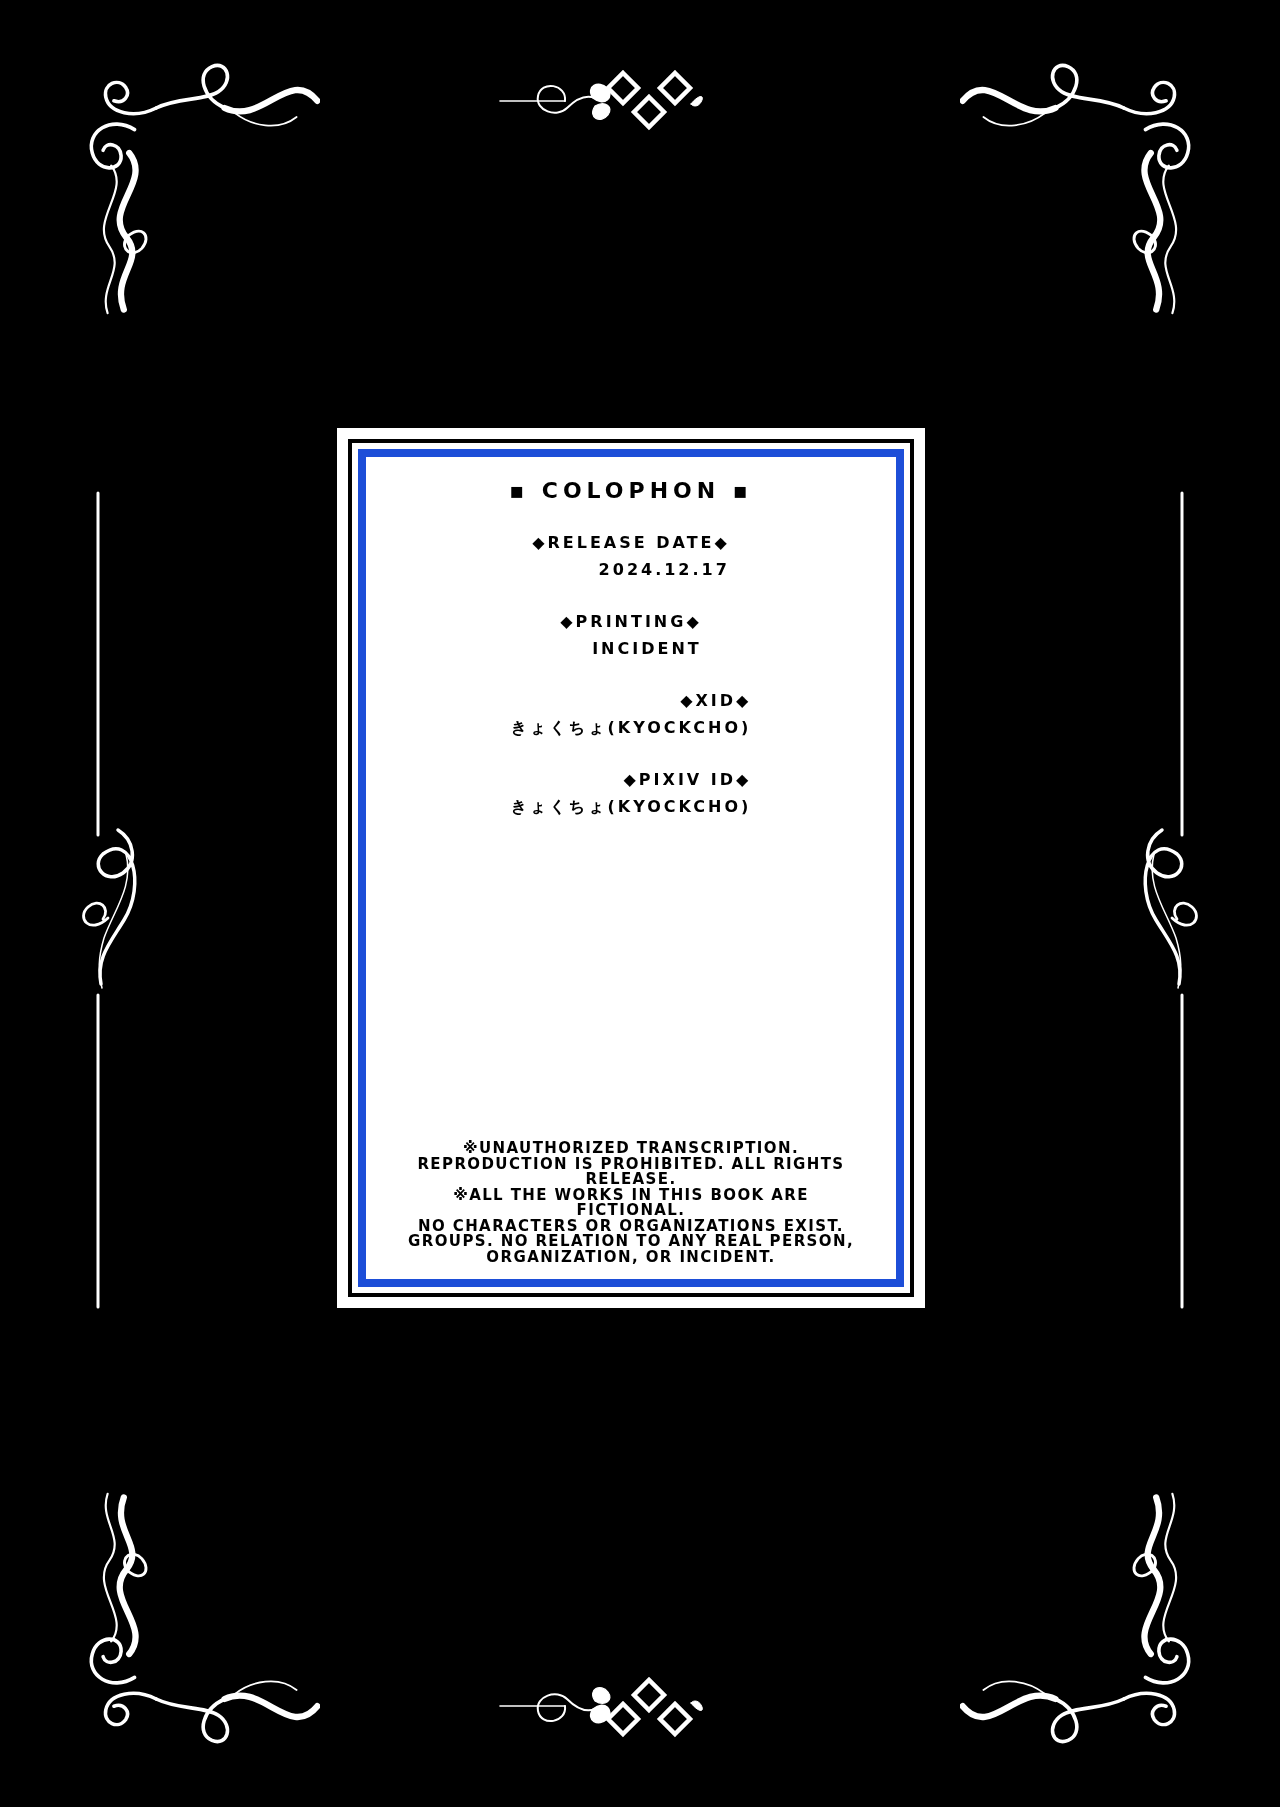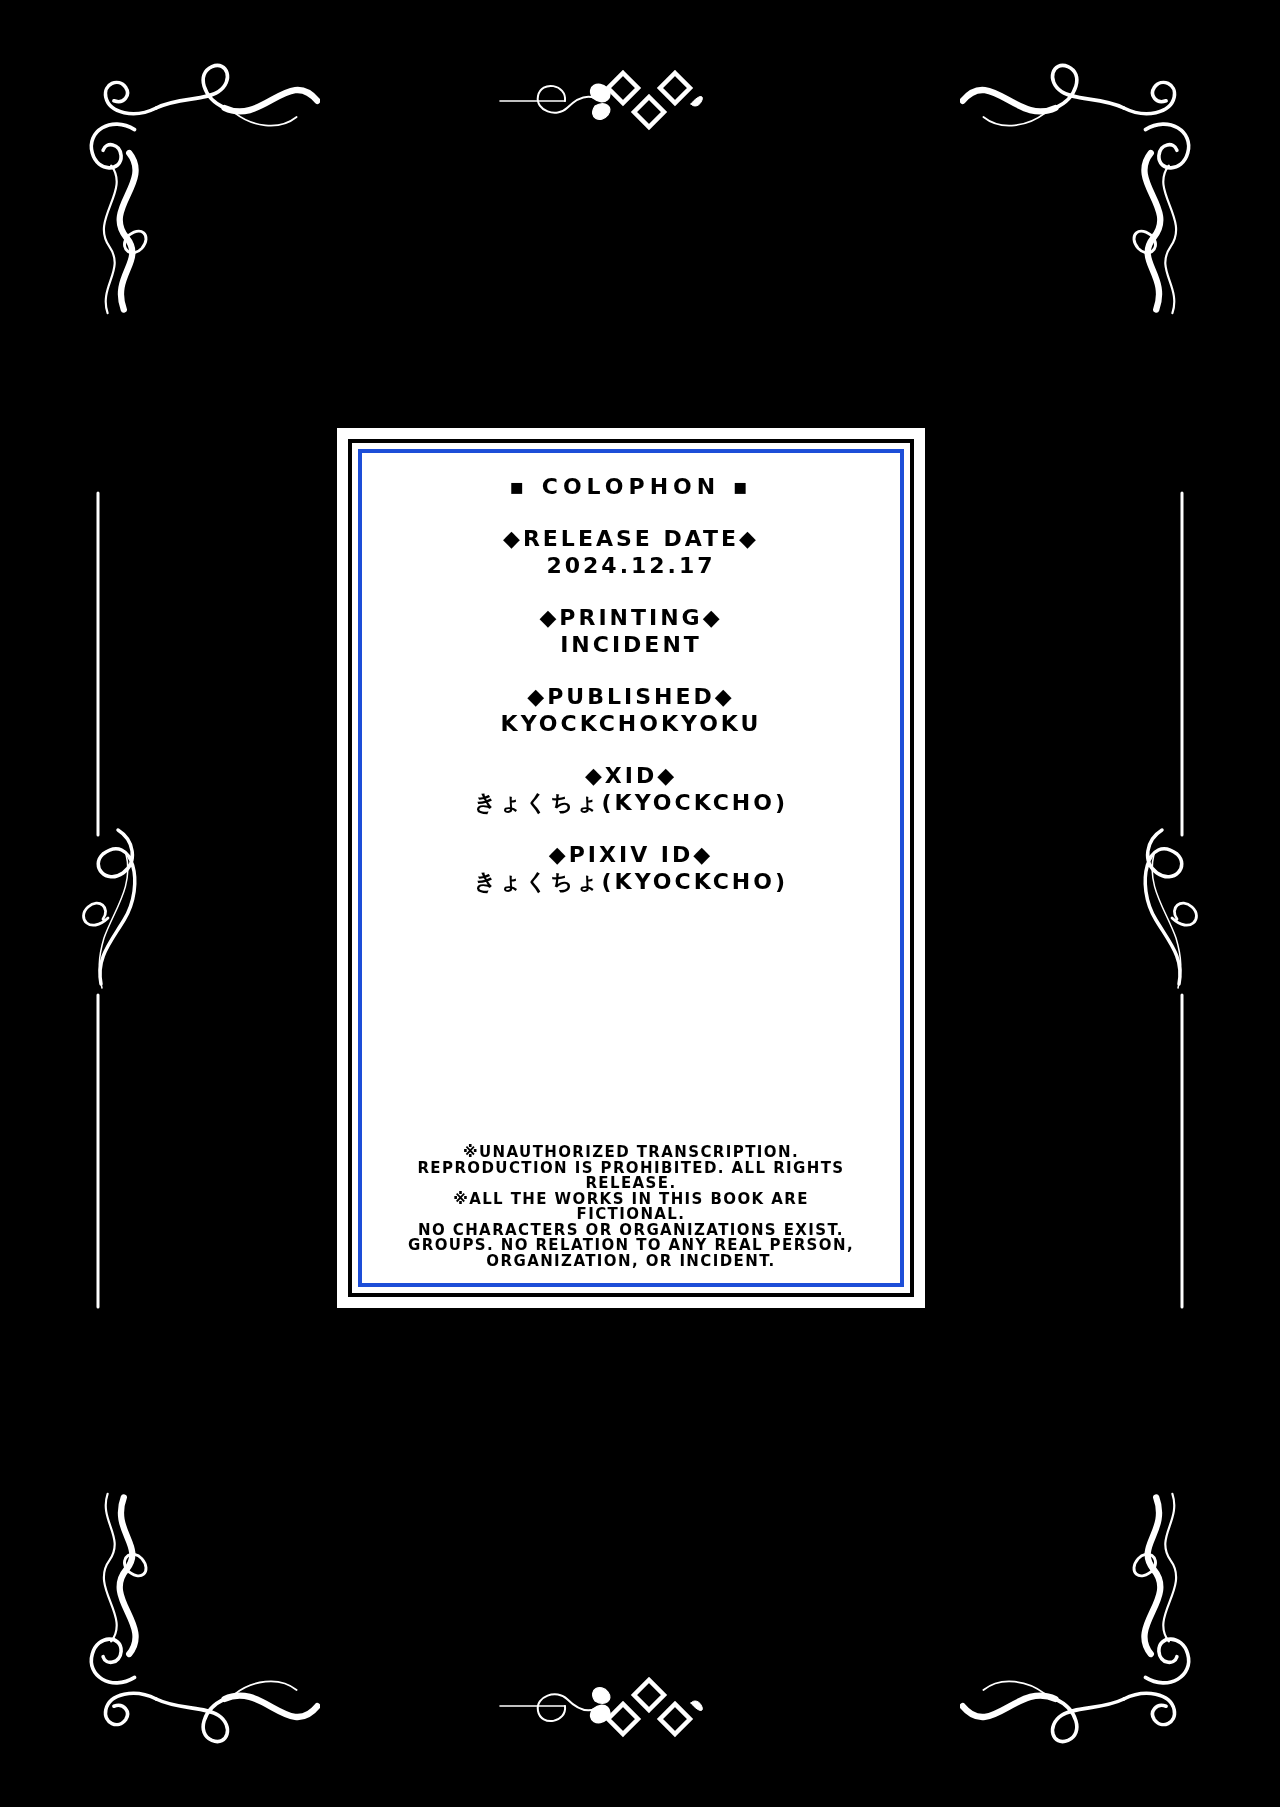--- a/index.html
+++ b/index.html
@@ -31,21 +31,21 @@
     padding: 11px;
     box-sizing: border-box;
   }
   .frame-outer {
     border: 4px solid #000;
     height: 100%;
     padding: 6px;
     box-sizing: border-box;
   }
   .frame-inner {
-    border: 4px solid #1d4ed8;
+    border: 8px solid #1d4ed8;
     height: 100%;
     box-sizing: border-box;
     background: #fff;
   }
   .box-content {
     display: flex;
     flex-direction: column;
     align-items: center;
     height: 100%;
     box-sizing: border-box;
@@ -54,25 +54,26 @@
     color: #000;
   }
   .title {
     font-size: 22px;
     font-weight: bold;
     letter-spacing: 5px;
     line-height: 27px;
   }
   .entry { margin-top: 25px; }
   .entry .label, .entry .value {
-    font-size: 22px;
+    font-size: 16px;
     font-weight: bold;
     letter-spacing: 3px;
     line-height: 27px;
     white-space: nowrap;
+    text-align: right;
   }
   .disclaimer {
     margin-top: auto;
     font-size: 15px;
     font-weight: bold;
     letter-spacing: 1.4px;
     line-height: 15.5px;
   }
 </style>
 </head>
@@ -153,24 +154,20 @@
         <div class="entry">
           <div class="label">◆RELEASE DATE◆</div>
           <div class="value">2024.12.17</div>
         </div>
 
         <div class="entry">
           <div class="label">◆PRINTING◆</div>
           <div class="value">INCIDENT</div>
         </div>
 
-        <div class="entry">
-          <div class="label">◆PUBLISHED◆</div>
-          <div class="value">KYOCKCHOKYOKU</div>
-        </div>
 
         <div class="entry">
           <div class="label">◆XID◆</div>
           <div class="value">きょくちょ(KYOCKCHO)</div>
         </div>
 
         <div class="entry">
           <div class="label">◆PIXIV ID◆</div>
           <div class="value">きょくちょ(KYOCKCHO)</div>
         </div>

